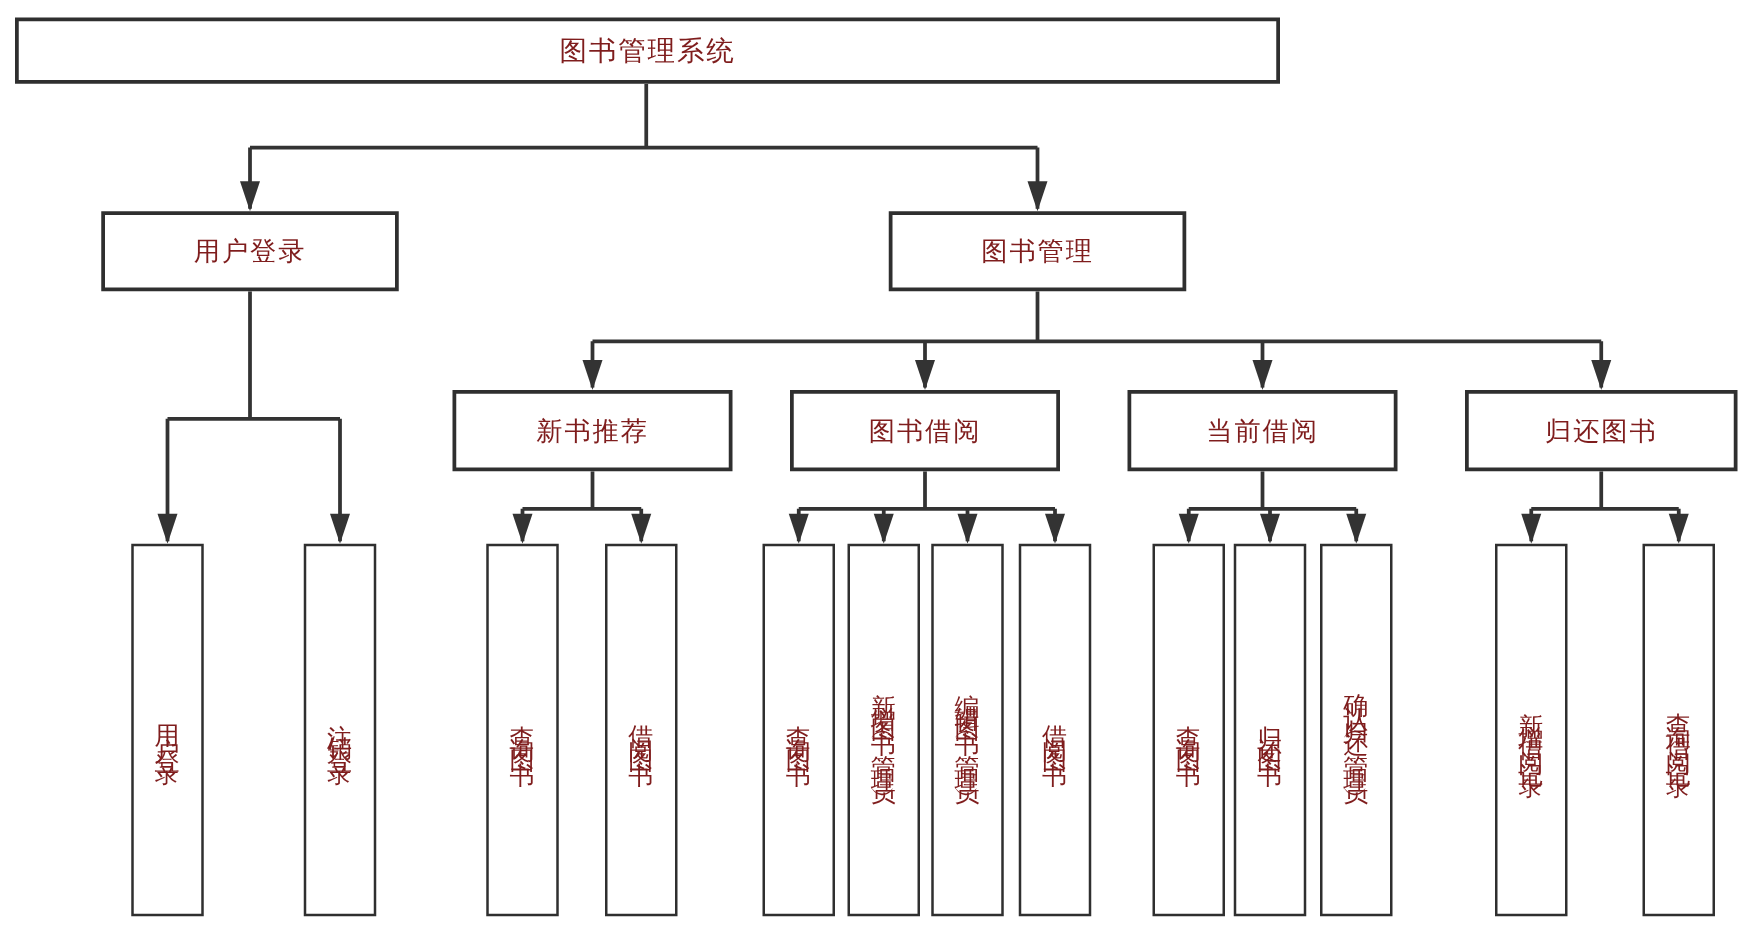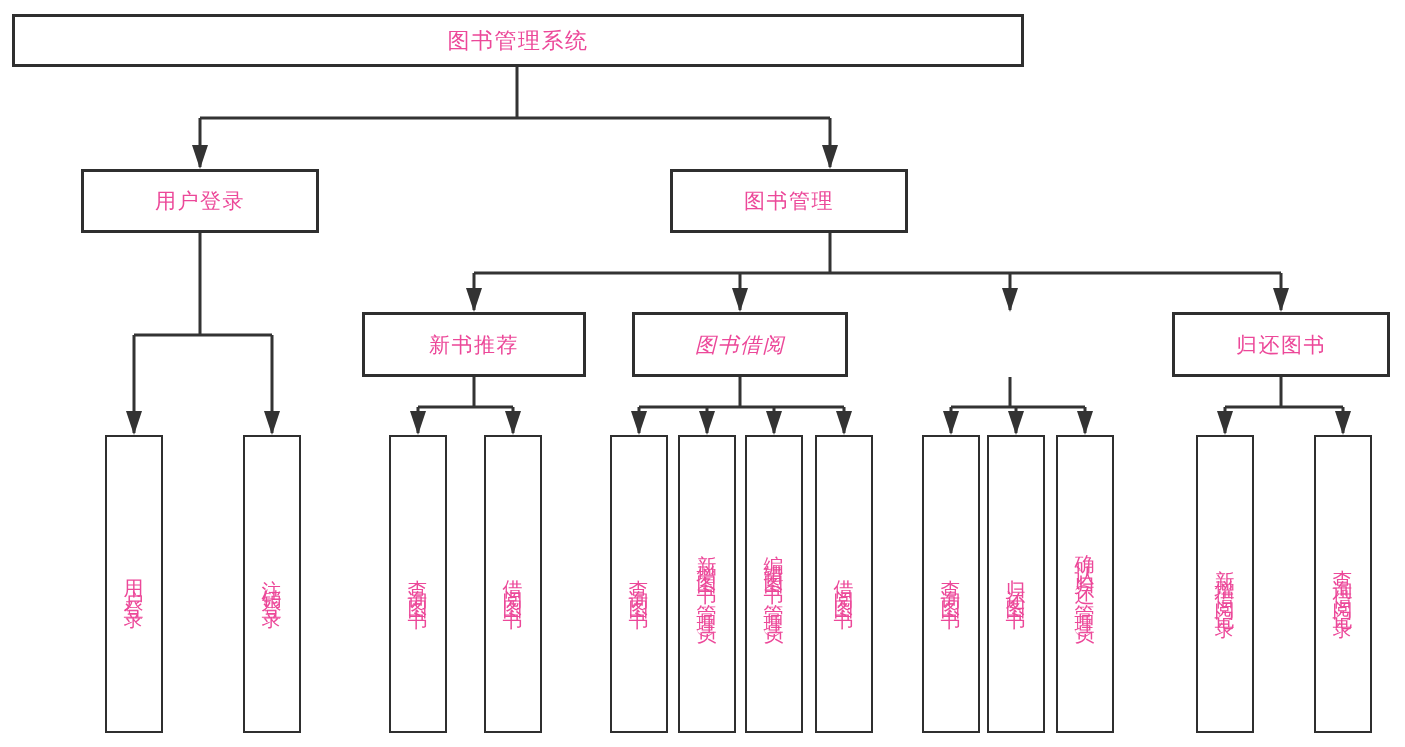--- a/index.html
+++ b/index.html
@@ -19,38 +19,38 @@
     left: 0; top: 0;
     width: 1405px; height: 747px;
   }
   .wires path { stroke: #333333; stroke-width: 3; fill: none; }
   .wires polygon { fill: #333333; }
 
   .box {
     position: absolute;
     background: #ffffff;
     border: 3px solid #2f2f2f;
-    color: #ec4899;
+    color: #7f1d1d;
     display: flex;
     align-items: center;
     justify-content: center;
     text-align: center;
   }
 
   .hbox { font-size: 21px; letter-spacing: 1.5px; }
 
   .root-box  { left: 12px;  top: 14px;  width: 1012px; height: 53px; font-size: 22px; }
 
   .lvl2 { top: 169px; height: 64px; width: 238px; }
   .n-login  { left: 81px; }
-  .n-manage { left: 670px; text-align: center; }
+  .n-manage { left: 711px; text-align: center; }
 
   .lvl3 { top: 312px; height: 65px; }
   .n-recommend { left: 362px;  width: 224px; }
-  .n-borrow    { left: 632px;  width: 216px; font-style: italic; }
+  .n-borrow    { left: 632px;  width: 216px; }
   .n-current   { left: 902px;  width: 216px; }
   .n-records   { left: 1172px; width: 218px; }
 
   .leaf {
     top: 435px;
     height: 298px;
     width: 58px;
     border-width: 2.5px;
     font-size: 20px;
     letter-spacing: 10px;
@@ -122,20 +122,21 @@
     <polygon points="1343,435 1335,411 1351,411"></polygon>
   </svg>
 
   <div class="box hbox root-box">图书管理系统</div>
 
   <div class="box hbox lvl2 n-login">用户登录</div>
   <div class="box hbox lvl2 n-manage">图书管理</div>
 
   <div class="box hbox lvl3 n-recommend">新书推荐</div>
   <div class="box hbox lvl3 n-borrow">图书借阅</div>
+  <div class="box hbox lvl3 n-current">当前借阅</div>
   <div class="box hbox lvl3 n-records">归还图书</div>
 
   <div class="box leaf l-a1">用户登录</div>
   <div class="box leaf l-a2">注销登录</div>
 
   <div class="box leaf l-b1">查询图书</div>
   <div class="box leaf l-b2">借阅图书</div>
 
   <div class="box leaf l-c1">查询图书</div>
   <div class="box leaf l-c2">新增图书（管理员）</div>

